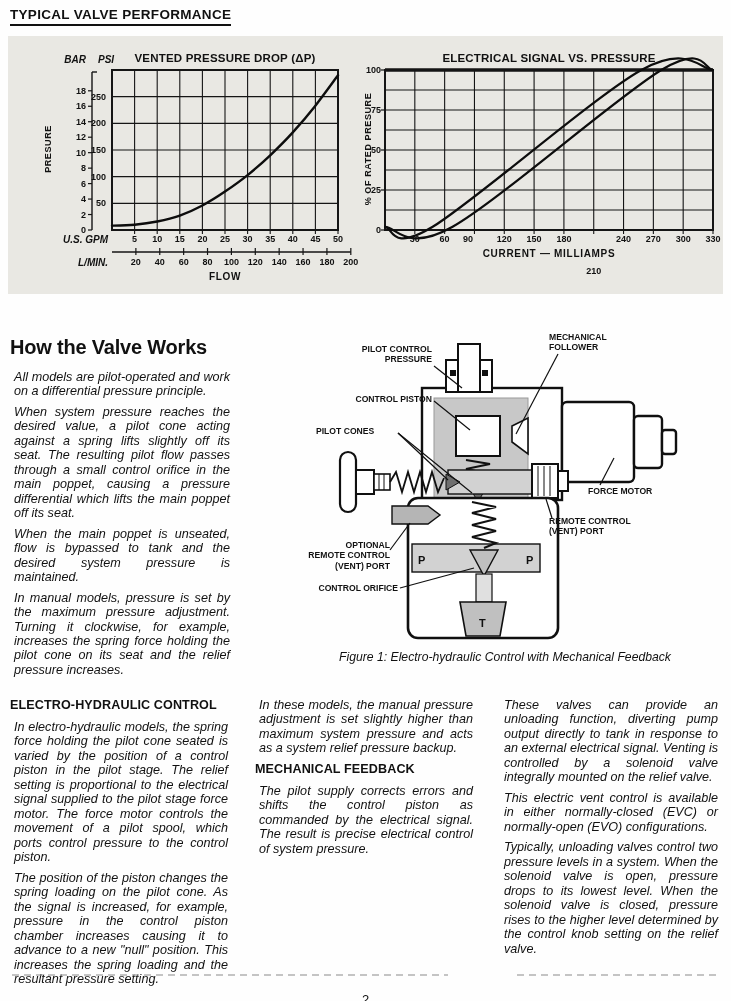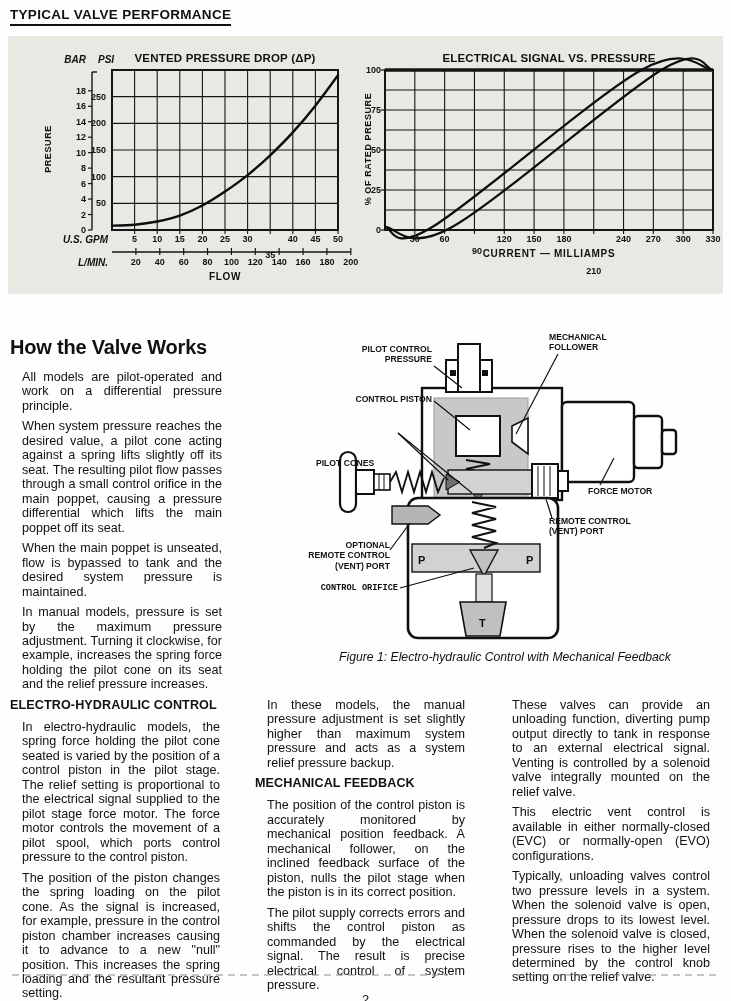--- a/index.html
+++ b/index.html
@@ -14,21 +14,21 @@
   .c-title{position:absolute;font-weight:bold;font-size:11.5px;text-align:center;letter-spacing:.2px;}
   .tick{position:absolute;font-size:9px;font-weight:bold;white-space:nowrap;}
   .tick.ctr{transform:translateX(-50%);}
   .axis-cap{position:absolute;font-size:10px;font-weight:bold;font-style:italic;white-space:nowrap;}
   .rot{position:absolute;font-size:9px;font-weight:bold;text-align:center;letter-spacing:.6px;
        transform:rotate(-90deg);}
   .xlab{position:absolute;font-size:10px;font-weight:bold;text-align:center;letter-spacing:.7px;}
   .chart svg{position:absolute;left:0;top:0;overflow:visible;}
   .hiw{position:absolute;left:10px;top:336px;width:224px;}
   .hiw h2{margin:0 0 11px;font-size:20px;letter-spacing:-.2px;}
-  .hiw p,.col p{font-size:12.6px;line-height:1.15;text-align:justify;margin:0 12px 6px;}
+  .hiw p,.col p{font-size:12.6px;line-height:1.15;text-align:justify;margin:0 4px 6px;font-style:italic;}
   .columns{position:absolute;left:10px;top:698px;width:712px;display:flex;gap:23px;}
   .col{flex:1;min-width:0;}
   .col h3{margin:0 0 8px;font-size:12.6px;letter-spacing:.1px;}
   .diagram{position:absolute;left:300px;top:330px;width:431px;height:312px;}
   .diagram svg{position:absolute;left:0;top:0;}
   .dlabel{position:absolute;font-size:8.6px;font-weight:bold;line-height:1.2;white-space:pre-line;}
   .fig-caption{position:absolute;left:305px;top:650px;width:400px;text-align:center;
                font-size:12.2px;font-style:italic;}
   .cut{position:absolute;height:2px;opacity:.5;
        background:repeating-linear-gradient(90deg,#8a8a8a 0 7px,transparent 7px 12px);}
@@ -101,21 +101,21 @@
       <div class="rot" style="left:-30px;top:94px;width:120px;">PRESURE</div>
       <div class="axis-cap" style="right:258px;top:184px;padding-left:21px;">U.S. GPM</div>
       <div class="axis-cap" style="right:258px;top:207px;">L/MIN.</div>
       <div class="xlab" style="left:94px;width:226px;top:221px;">FLOW</div>
     <span class="tick ctr" style="left: 116.6px; top: 184px;">5</span>
         <span class="tick ctr" style="left: 139.2px; top: 184px;">10</span>
         <span class="tick ctr" style="left: 161.8px; top: 184px;">15</span>
         <span class="tick ctr" style="left: 184.4px; top: 184px;">20</span>
         <span class="tick ctr" style="left: 207px; top: 184px;">25</span>
         <span class="tick ctr" style="left: 229.6px; top: 184px;">30</span>
-        <span class="tick ctr" style="left: 252.2px; top: 200px;">35</span>
+        <span class="tick ctr" style="left: 252.2px; top: 184px;">35</span>
         <span class="tick ctr" style="left: 274.8px; top: 184px;">40</span>
         <span class="tick ctr" style="left: 297.4px; top: 184px;">45</span>
         <span class="tick ctr" style="left: 320px; top: 184px;">50</span>
         <span class="tick" style="right: 260px; top: 148.333px;">50</span>
         <span class="tick" style="right: 260px; top: 121.667px;">100</span>
         <span class="tick" style="right: 260px; top: 95px;">150</span>
         <span class="tick" style="right: 260px; top: 68.3333px;">200</span>
         <span class="tick" style="right: 260px; top: 41.6667px;">250</span>
         <span class="tick" style="right: 280px; top: 175px;">0</span>
         <span class="tick" style="right: 280px; top: 159.533px;">2</span>
@@ -177,21 +177,21 @@
           <line x1="21" y1="60" x2="25" y2="60" stroke="#151515" stroke-width="1.2"></line>
           <line x1="21" y1="20" x2="25" y2="20" stroke="#151515" stroke-width="1.2"></line>
           <path d="M25.0,176.8C33.0,176.8 30.0,202.9 72.7,176.8C115.4,150.7 234.7,46.1 281.4,20.0C328.2,-6.1 341.1,20.0 353.0,20.0" fill="none" stroke="#0d0d0d" stroke-width="2.2" stroke-linecap="round" stroke-linejoin="round"></path>
           <path d="M25.0,176.8C36.3,176.8 46.5,202.9 92.6,176.8C138.6,150.7 257.9,46.1 301.3,20.0C344.7,-6.1 344.4,20.0 353.0,20.0" fill="none" stroke="#0d0d0d" stroke-width="2.2" stroke-linecap="round" stroke-linejoin="round"></path>
         </svg>
       <div class="c-title" style="left:25px;width:328px;top:2px;">ELECTRICAL SIGNAL VS. PRESSURE</div>
       <div class="rot" style="left:-72px;top:94px;width:160px;">% OF RATED PRESURE</div>
       <div class="xlab" style="left:25px;width:328px;top:198px;">CURRENT — MILLIAMPS</div>
     <span class="tick ctr" style="left: 54.8182px; top: 184px;">30</span>
         <span class="tick ctr" style="left: 84.6364px; top: 184px;">60</span>
-        <span class="tick ctr" style="left: 117px; top: 184px; margin-top: 12px;">90</span>
+        <span class="tick ctr" style="left: 108px; top: 184px;">90</span>
         <span class="tick ctr" style="left: 144.273px; top: 184px;">120</span>
         <span class="tick ctr" style="left: 174.091px; top: 184px;">150</span>
         <span class="tick ctr" style="left: 203.909px; top: 184px;">180</span>
         <span class="tick ctr" style="left: 233.727px; top: 184px; margin-top: 32px;">210</span>
         <span class="tick ctr" style="left: 263.545px; top: 184px;">240</span>
         <span class="tick ctr" style="left: 293.364px; top: 184px;">270</span>
         <span class="tick ctr" style="left: 323.182px; top: 184px;">300</span>
         <span class="tick ctr" style="left: 353px; top: 184px;">330</span>
         <span class="tick" style="right: 337px; top: 175px;">0</span>
         <span class="tick" style="right: 337px; top: 135px;">25</span>
@@ -269,42 +269,41 @@
       </g>
       <text x="118" y="234" font-size="11" font-weight="bold" fill="#101010">P</text>
       <text x="226" y="234" font-size="11" font-weight="bold" fill="#101010">P</text>
       <text x="179" y="297" font-size="11" font-weight="bold" fill="#101010">T</text>
     </svg>
     <div class="dlabel" style="left:18px;width:114px;top:14px;text-align:right;">PILOT CONTROL
 PRESSURE</div>
     <div class="dlabel" style="left:249px;top:2px;">MECHANICAL
 FOLLOWER</div>
     <div class="dlabel" style="left:18px;width:114px;top:64px;text-align:right;">CONTROL PISTON</div>
-    <div class="dlabel" style="left:16px;top:96px;margin-top:32px;">PILOT CONES</div>
+    <div class="dlabel" style="left:16px;top:96px;">PILOT CONES</div>
     <div class="dlabel" style="left:288px;top:156px;">FORCE MOTOR</div>
     <div class="dlabel" style="left:249px;top:186px;">REMOTE CONTROL
 (VENT) PORT</div>
     <div class="dlabel" style="left:-4px;width:94px;top:210px;text-align:right;">OPTIONAL
 REMOTE CONTROL
 (VENT) PORT</div>
-    <div class="dlabel" style="left:0px;width:98px;top:253px;text-align:right;font-family:Liberation Mono, monospace;">CONTROL ORIFICE</div>
+    <div class="dlabel" style="left:0px;width:98px;top:253px;text-align:right;">CONTROL ORIFICE</div>
   </div>
 
   <div class="fig-caption">Figure 1: Electro-hydraulic Control with Mechanical Feedback</div>
 
   <div class="columns" id="cols">
       <div class="col">
         <h3>ELECTRO-HYDRAULIC CONTROL</h3>
         <p>In electro-hydraulic models, the spring force holding the pilot cone seated is varied by the position of a control piston in the pilot stage. The relief setting is proportional to the electrical signal supplied to the pilot stage force motor.  The force motor controls the movement of a pilot spool, which ports control pressure to the control piston.</p>
         <p>The position of the piston changes the spring loading on the pilot cone. As the signal is increased, for example, pressure in the control piston chamber increases causing it to advance to a new "null" position. This increases the spring loading and the resultant pressure setting.</p>
       </div>
       <div class="col">
         <p>In these models, the manual pressure adjustment is set slightly higher than maximum system pressure and acts as a system relief pressure backup.</p>
         <h3>MECHANICAL FEEDBACK</h3>
-        <p>The position of the control piston is accurately monitored by mechanical position feedback.  A mechanical follower, on the inclined feedback surface of the piston, nulls the pilot stage when the piston is in its correct position.</p>
         <p>The pilot supply corrects errors and shifts the control piston as commanded by the electrical signal. The result is precise electrical control of system pressure.</p>
       </div>
       <div class="col">
         <p>These valves can provide an unloading function, diverting pump output directly to tank in response to an external electrical signal. Venting is controlled by a solenoid valve integrally mounted on the relief valve.</p>
         <p>This electric vent control is available in either normally-closed (EVC) or normally-open (EVO) configurations.</p>
         <p>Typically, unloading valves control two pressure levels in a system. When the solenoid valve is open, pressure drops to its lowest level. When the solenoid valve is closed, pressure rises to the higher level determined by the control knob setting on the relief valve.</p>
       </div>
     </div>
 
   <div class="cut" style="left:12px;top:974px;width:436px;"></div>

